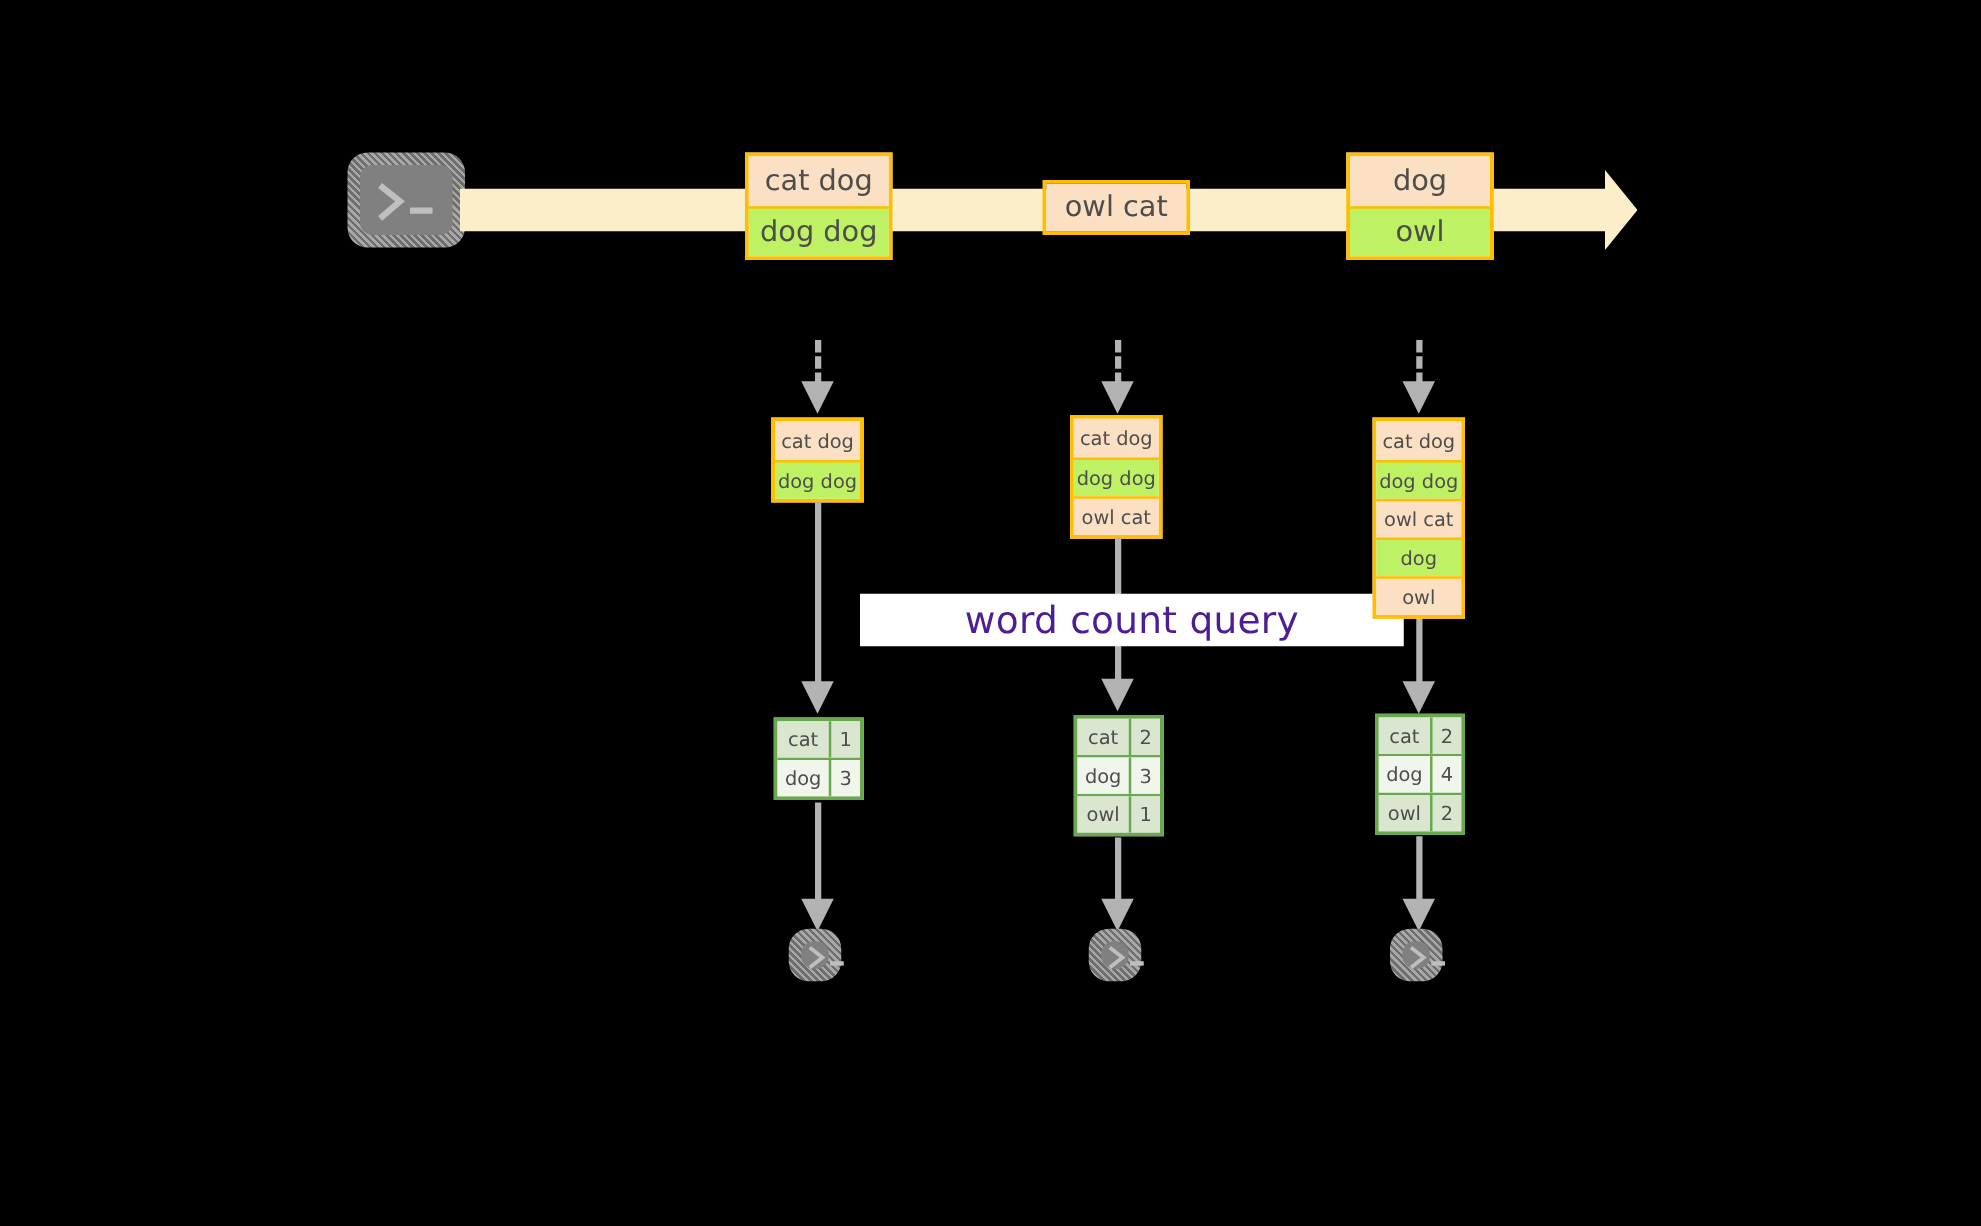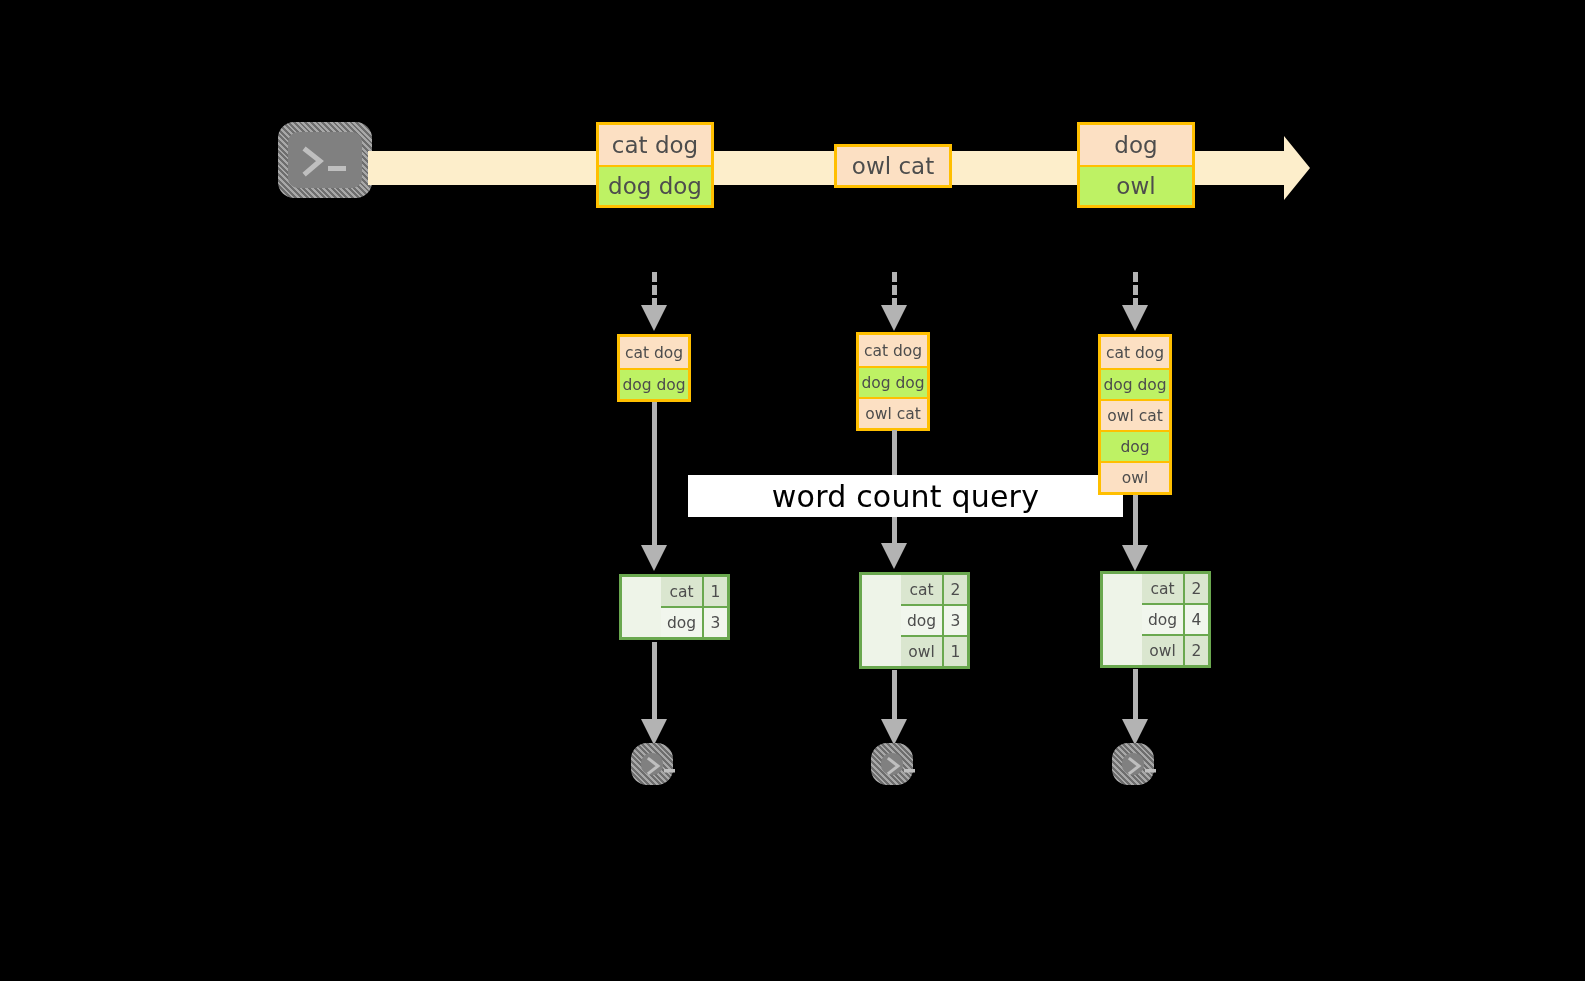--- a/index.html
+++ b/index.html
@@ -65,21 +65,21 @@
 
   
   .snap-box .recrow { height:31px; font-size:15.5px; }
 
   
   .greenbox {
     position:absolute;
     border:3px solid #6aa84f;
     background:#eef4e8;
   }
-  .growrow { display:flex; border-top:2px solid #6aa84f;margin-left:39px; }
+  .growrow { display:flex; border-top:2px solid #6aa84f; }
   .growrow:first-child { border-top:none; }
   .gcell {
     display:flex; align-items:center; justify-content:center;
     height:29px; font-size:15.5px; color:#4d4d4d;
   }
   .gcell.k { width:41px; }
   .gcell.v { width:25px; border-left:2px solid #6aa84f; }
   .growrow.tint .gcell { background:#dae6cf; }
   .growrow.plain .gcell { background:#f1f6ed; }
 
@@ -90,21 +90,21 @@
     border-left:5px dashed #b3b3b3;
     width:0;
   }
   .vhead { position:absolute; }
 
   
   .querylabel {
     position:absolute;
     background:#ffffff;
     display:flex; align-items:center; justify-content:center;
-    color:#000000;
+    color:#4c1d95;
     font-size:30px;
     letter-spacing:0.2px;
   }
 </style>
 </head>
 <body>
 
 <div id="stage">
 
   <div class="term" style="left:278px; top:106px; width:94px; height:76px;">

